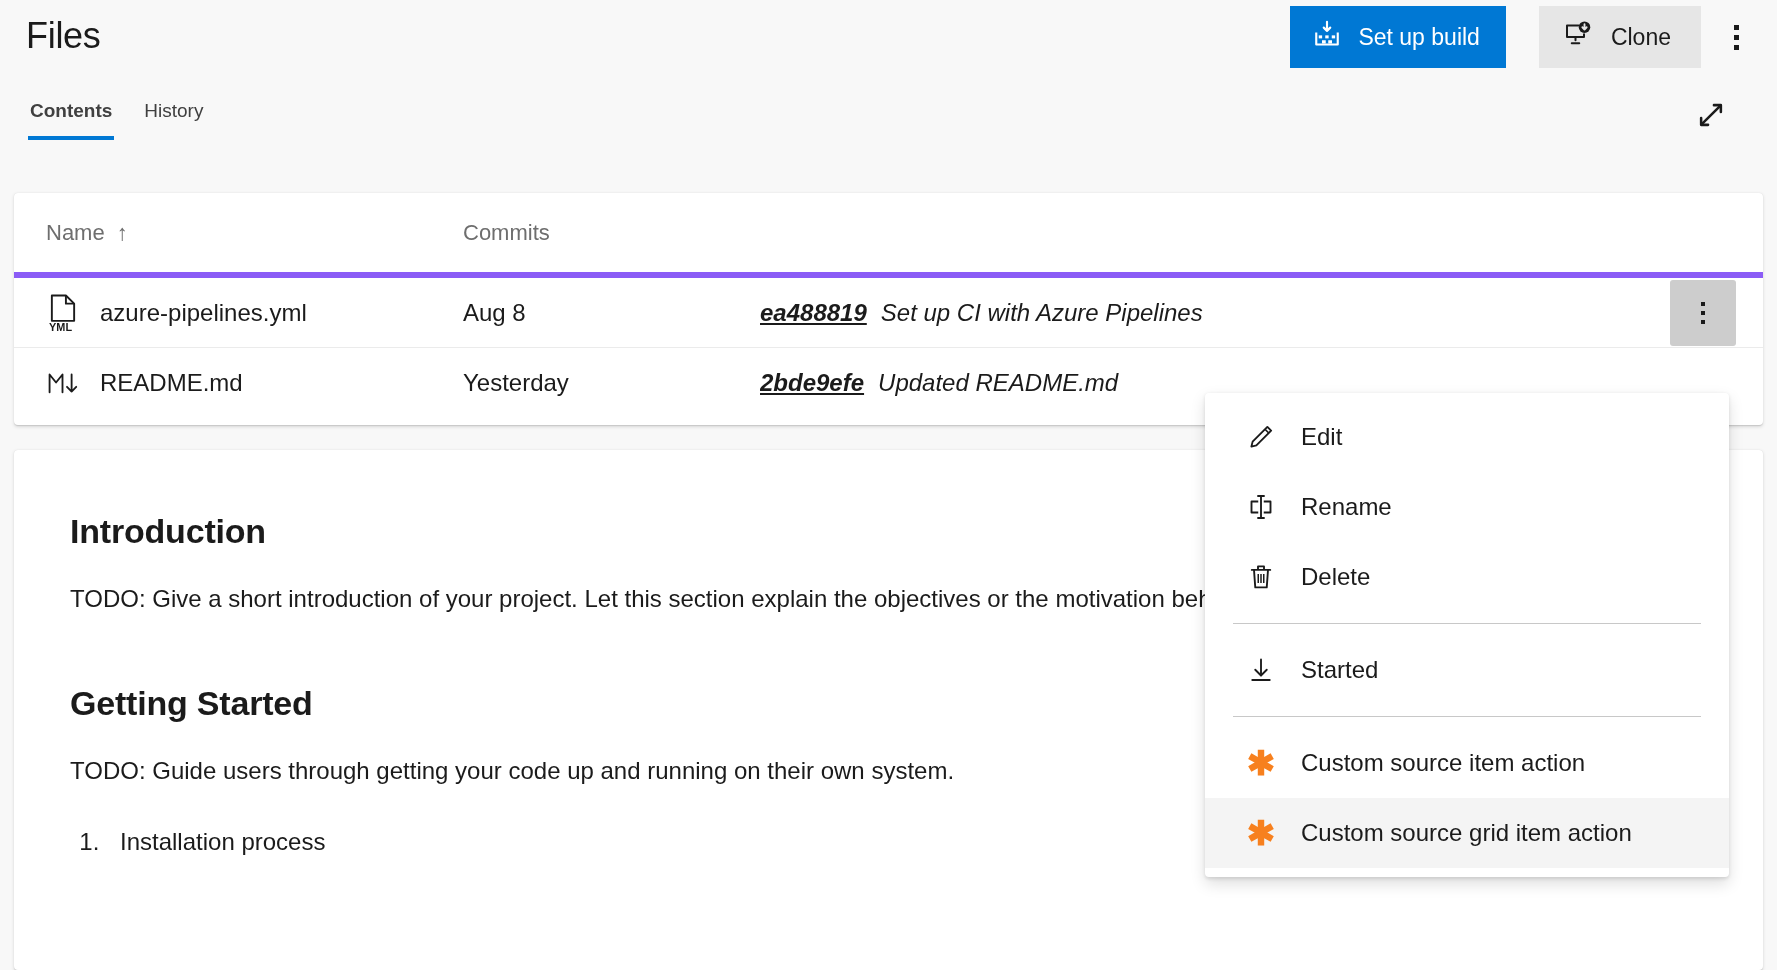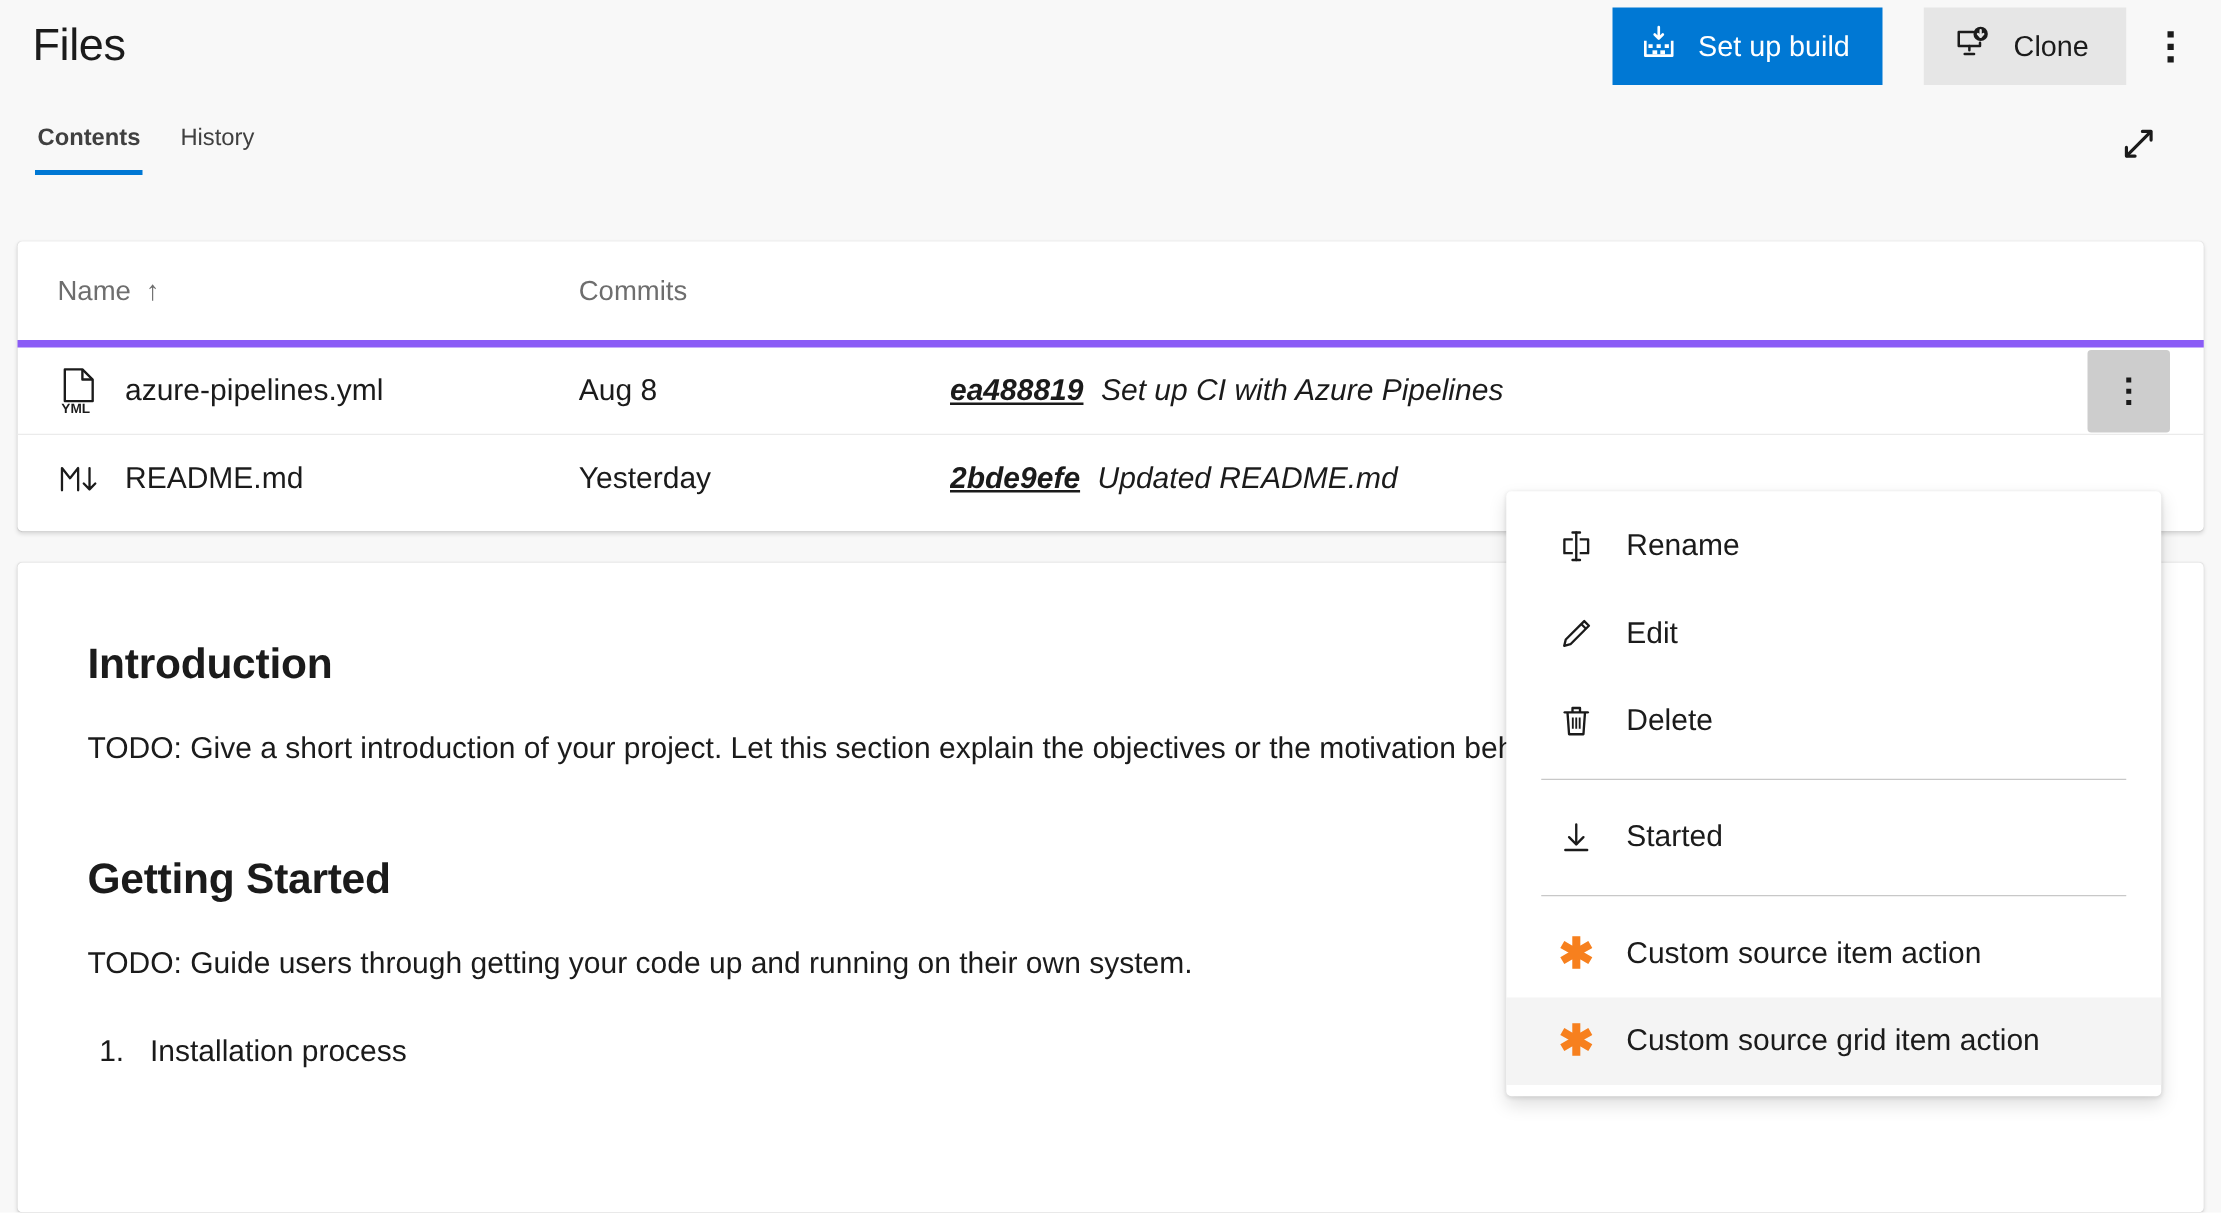--- a/index.html
+++ b/index.html
@@ -452,37 +452,37 @@
       <li>Installation process</li>
     </ol>
   </div>
 </div>
 
 <div class="ctx-menu">
 
   <button class="ctx-item">
     <span class="ctx-icon">
       <svg width="30" height="30" viewBox="0 0 24 24" fill="none">
+        <path d="M17.1 3.9l3 3L8.3 18.7l-4 1 1-4z" stroke="#1b1b1b" stroke-width="1.5" stroke-linejoin="round"></path>
+        <path d="M15.2 5.8l3 3" stroke="#1b1b1b" stroke-width="1.4"></path>
+      </svg>
+    </span>
+    <span class="ctx-label">Edit</span>
+  </button>
+
+  <button class="ctx-item">
+    <span class="ctx-icon">
+      <svg width="30" height="30" viewBox="0 0 24 24" fill="none">
         <path d="M12 3.2v17.6" stroke="#1b1b1b" stroke-width="1.5" stroke-linecap="round"></path>
         <path d="M9.6 3.2h4.8M9.6 20.8h4.8" stroke="#1b1b1b" stroke-width="1.5" stroke-linecap="round"></path>
         <path d="M9.8 7.6H4.4v8.8h5.4" stroke="#1b1b1b" stroke-width="1.5" stroke-linejoin="round"></path>
         <path d="M14.2 7.6h5.4v8.8h-5.4" stroke="#1b1b1b" stroke-width="1.5" stroke-linejoin="round"></path>
       </svg>
     </span>
     <span class="ctx-label">Rename</span>
-  </button>
-
-  <button class="ctx-item">
-    <span class="ctx-icon">
-      <svg width="30" height="30" viewBox="0 0 24 24" fill="none">
-        <path d="M17.1 3.9l3 3L8.3 18.7l-4 1 1-4z" stroke="#1b1b1b" stroke-width="1.5" stroke-linejoin="round"></path>
-        <path d="M15.2 5.8l3 3" stroke="#1b1b1b" stroke-width="1.4"></path>
-      </svg>
-    </span>
-    <span class="ctx-label">Edit</span>
   </button>
 
   <button class="ctx-item">
     <span class="ctx-icon">
       <svg width="30" height="30" viewBox="0 0 24 24" fill="none">
         <path d="M4.6 6.3h14.8" stroke="#1b1b1b" stroke-width="1.5" stroke-linecap="round"></path>
         <path d="M6.4 6.3l1 14h9.2l1-14" stroke="#1b1b1b" stroke-width="1.5" stroke-linejoin="round"></path>
         <path d="M9.6 6.3V3.5h4.8v2.8" stroke="#1b1b1b" stroke-width="1.5" stroke-linejoin="round"></path>
         <path d="M9.8 9.6v7.2M12 9.6v7.2M14.2 9.6v7.2" stroke="#1b1b1b" stroke-width="1.2"></path>
       </svg>

